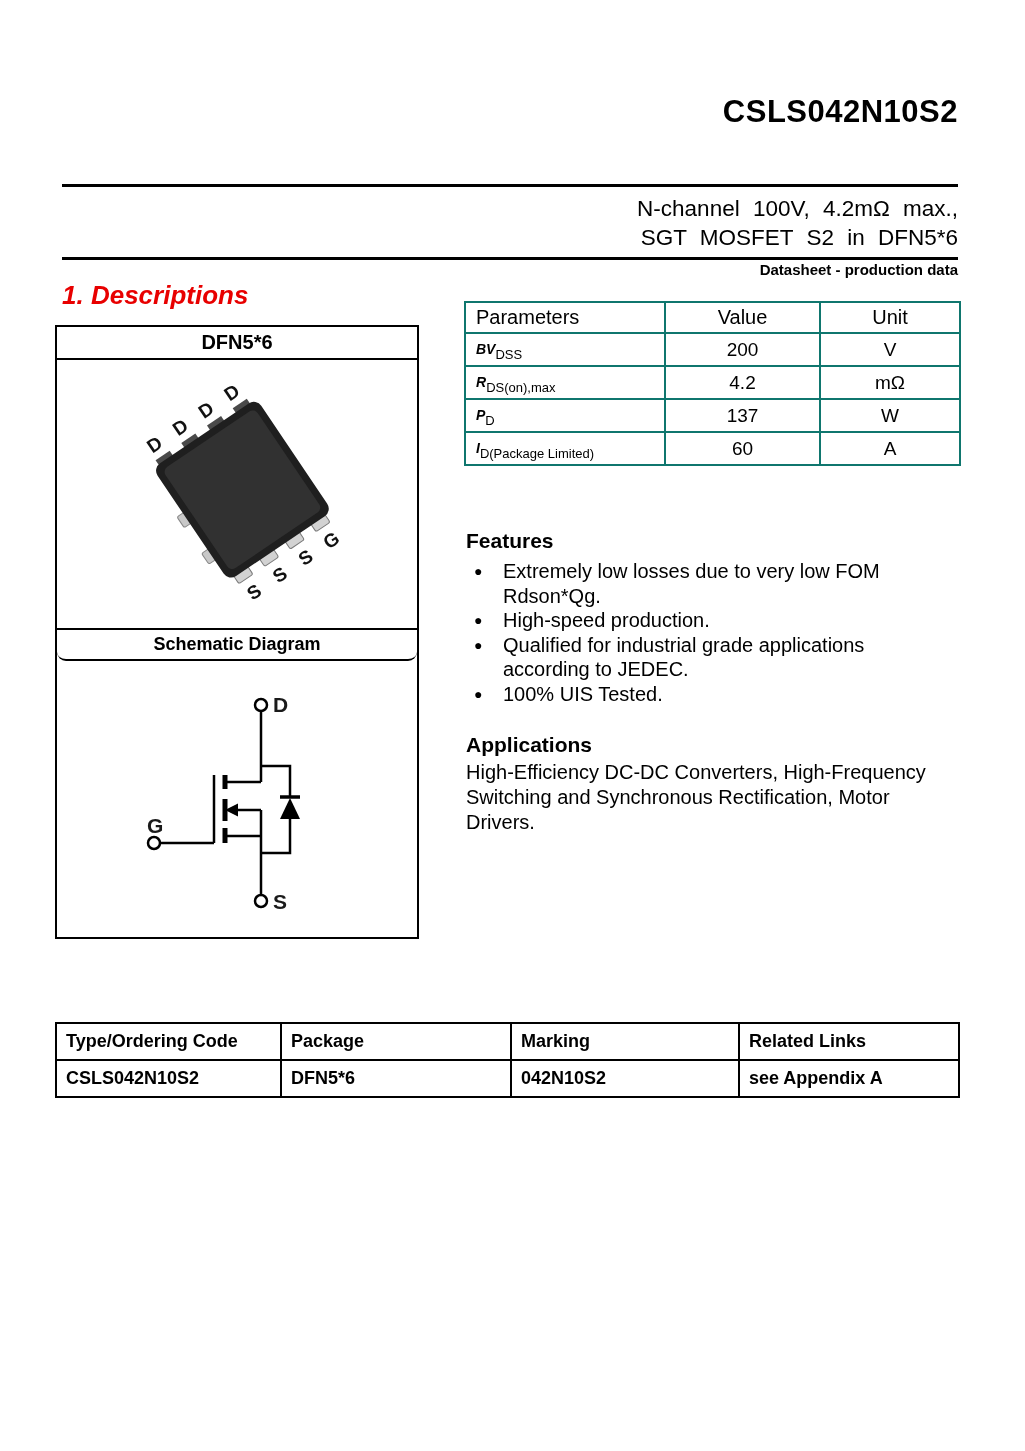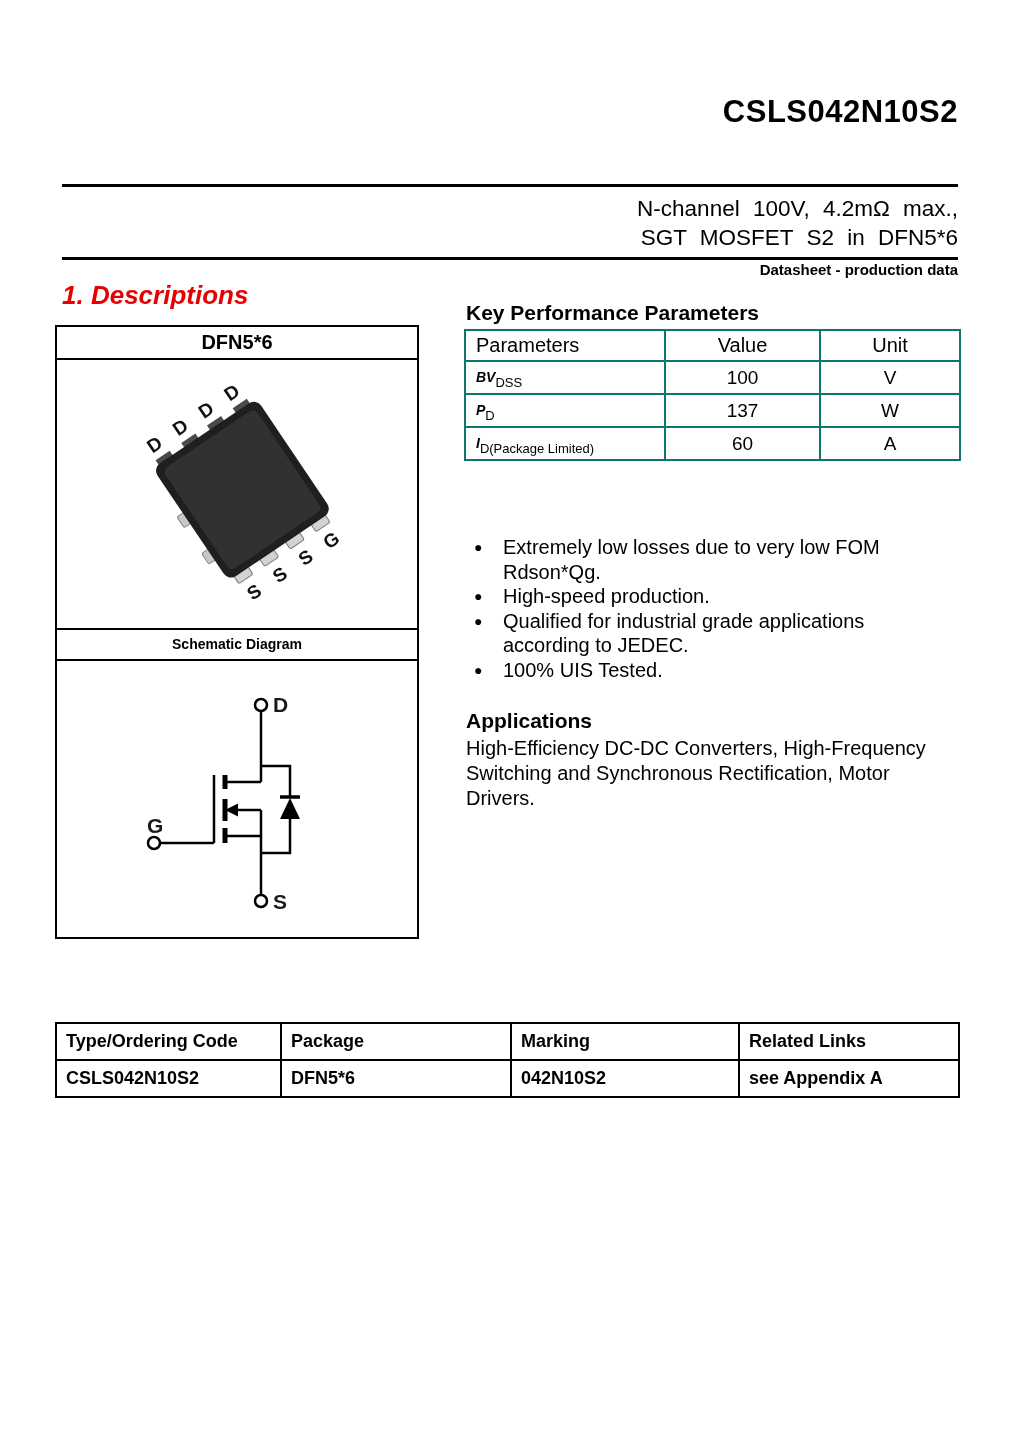--- a/index.html
+++ b/index.html
@@ -36,21 +36,21 @@
   .desc-box{
     left:55px;top:325px;width:364px;height:614px;
     border:2px solid #000;box-sizing:border-box;
   }
   .box-hdr{
     height:31px;line-height:31px;text-align:center;
     font-weight:bold;border-bottom:2px solid #000;
   }
   .box-hdr.dfn{font-size:20px;}
   .pkg-area{height:268px;border-bottom:2px solid #000;}
-  .box-hdr.sch{height:29px;line-height:29px;font-size:14px;}
+  .box-hdr.sch{height:29px;line-height:29px;font-size:18px;border-radius:9px;}
   .sch-area{height:276px;}
   svg{display:block;}
 
   
   .kpp{left:464px;top:301px;width:497px;}
   .kpp h3{margin:0 0 4px 2px;font-size:21px;font-weight:bold;}
   table{border-collapse:collapse;}
   .kpp table{width:495px;table-layout:fixed;}
   .kpp th,.kpp td{border:2px solid #0f766e;padding:0;}
   .kpp th{font-size:20px;font-weight:normal;height:29px;}
@@ -177,53 +177,58 @@
       <g font-family="Liberation Sans, sans-serif" font-size="21" font-weight="bold" fill="#1a1a1a">
         <text x="216" y="51">D</text>
         <text x="90" y="172">G</text>
         <text x="216" y="248">S</text>
       </g>
     </svg>
   </div>
 </div>
 
 <div class="abs kpp">
-  <h3>Key Performance Parameters</h3>
   <table>
     <colgroup>
         <col style="width:200px">
         <col style="width:155px">
         <col style="width:140px">
       </colgroup>
     <tbody>
         <tr>
       <th>Parameters</th>
       <th>Value</th>
       <th>Unit</th>
     </tr>
     <tr>
       <td class="param"><span class="sym">BV</span><sub>DSS</sub></td>
-      <td>100</td>
+      <td>200</td>
       <td>V</td>
+    </tr>
+    <tr>
+      <td class="param"><span class="sym">R</span><sub>DS(on),max</sub></td>
+      <td>4.2</td>
+      <td>mΩ</td>
     </tr>
     <tr>
       <td class="param"><span class="sym">P</span><sub>D</sub></td>
       <td>137</td>
       <td>W</td>
     </tr>
     <tr>
       <td class="param"><span class="sym">I</span><sub>D(Package Limited)</sub></td>
       <td>60</td>
       <td>A</td>
     </tr>
   </tbody>
     </table>
 </div>
 
 <div class="abs feat">
+  <h3>Features</h3>
   <ul>
     <li><span class="bullet">●</span><span>Extremely low losses due to very low FOM Rdson*Qg.</span></li>
     <li><span class="bullet">●</span><span>High-speed production.</span></li>
     <li><span class="bullet">●</span><span>Qualified for industrial grade applications according to JEDEC.</span></li>
     <li><span class="bullet">●</span><span>100% UIS Tested.</span></li>
   </ul>
   <h3 class="apps-h">Applications</h3>
   <p>High-Efficiency DC-DC Converters, High-Frequency Switching and Synchronous Rectification, Motor Drivers.</p>
 </div>
 

